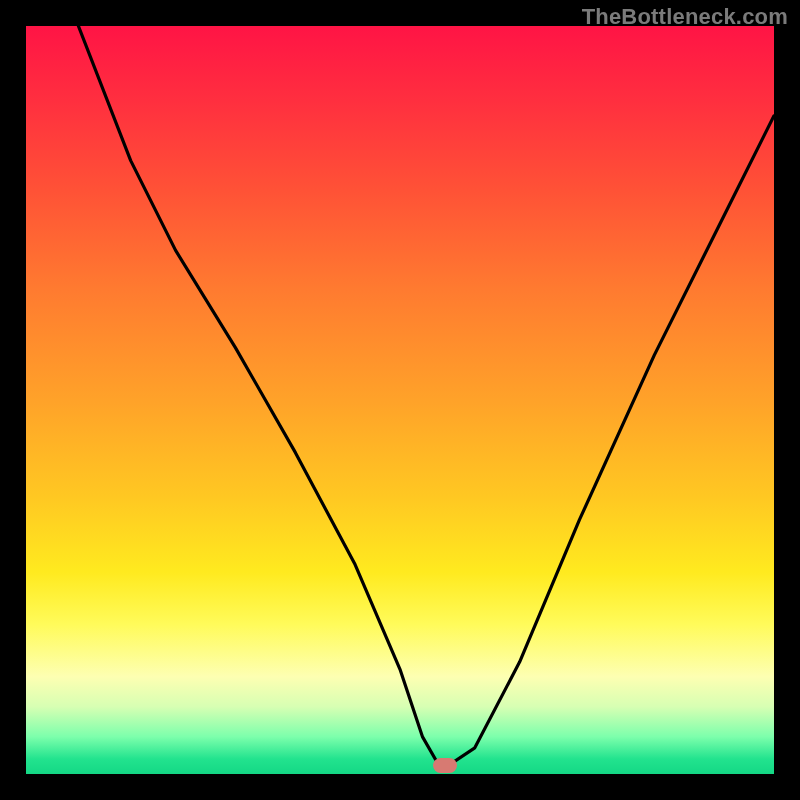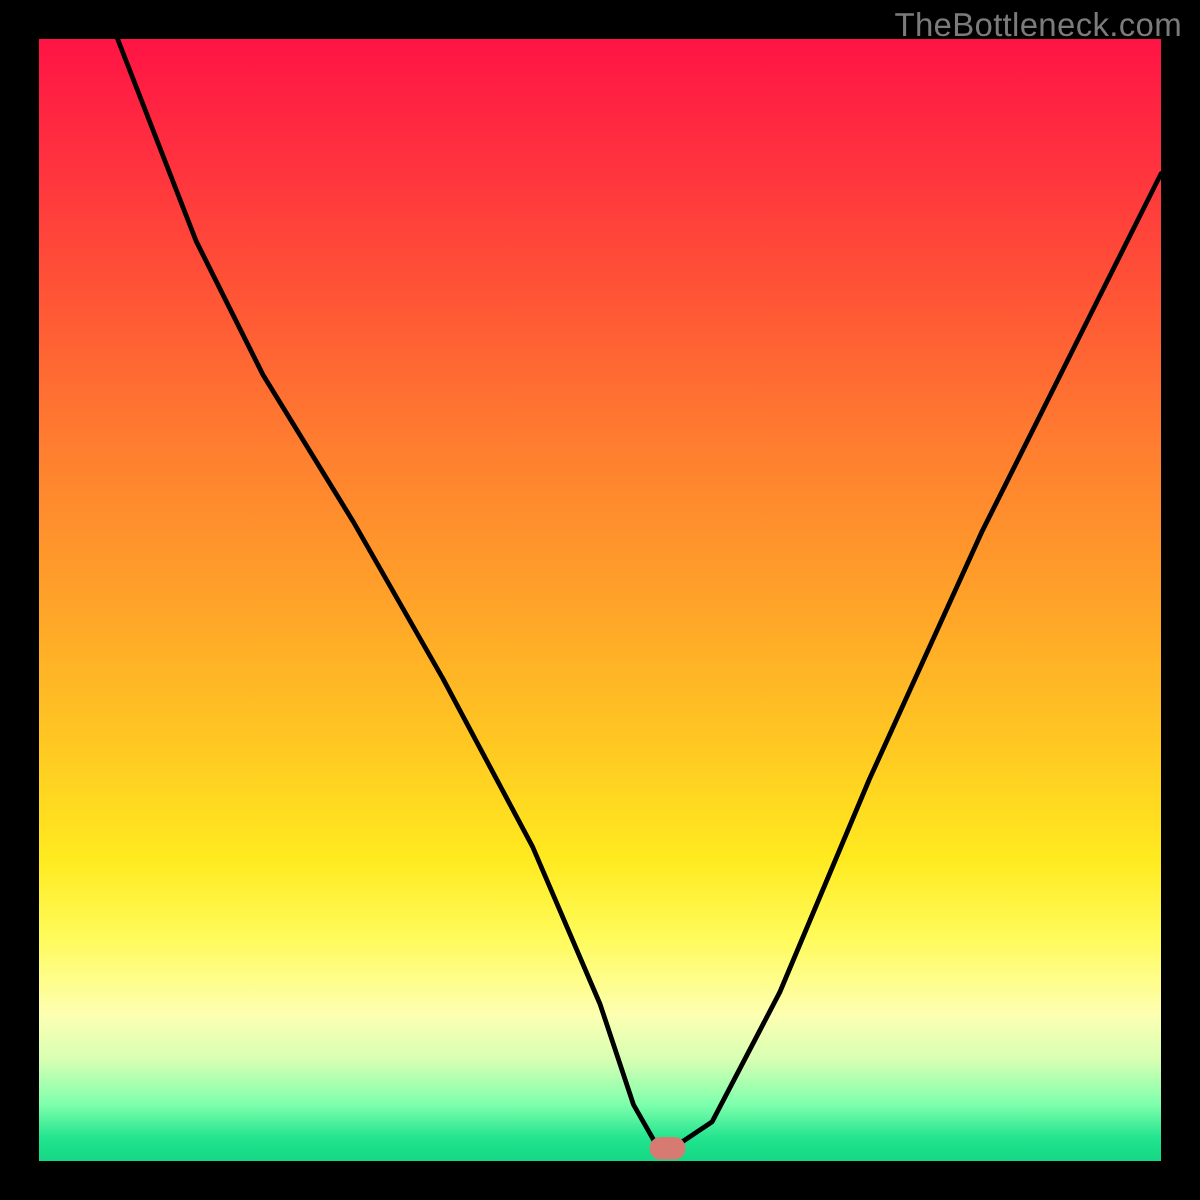--- a/index.html
+++ b/index.html
@@ -41,21 +41,21 @@
       #7dffac 95%,
       #22e38e 98%,
       #14d885 100%
     );
   }
   .watermark {
     position: absolute;
     top: 4px;
     right: 12px;
     font-size: 22px;
-    font-weight: 400;
+    font-weight: 700;
     color: #7b7b7b;
     letter-spacing: 0.2px;
   }
   svg.curve {
     position: absolute;
     left: 0;
     top: 0;
   }
   .marker {
     position: absolute;

